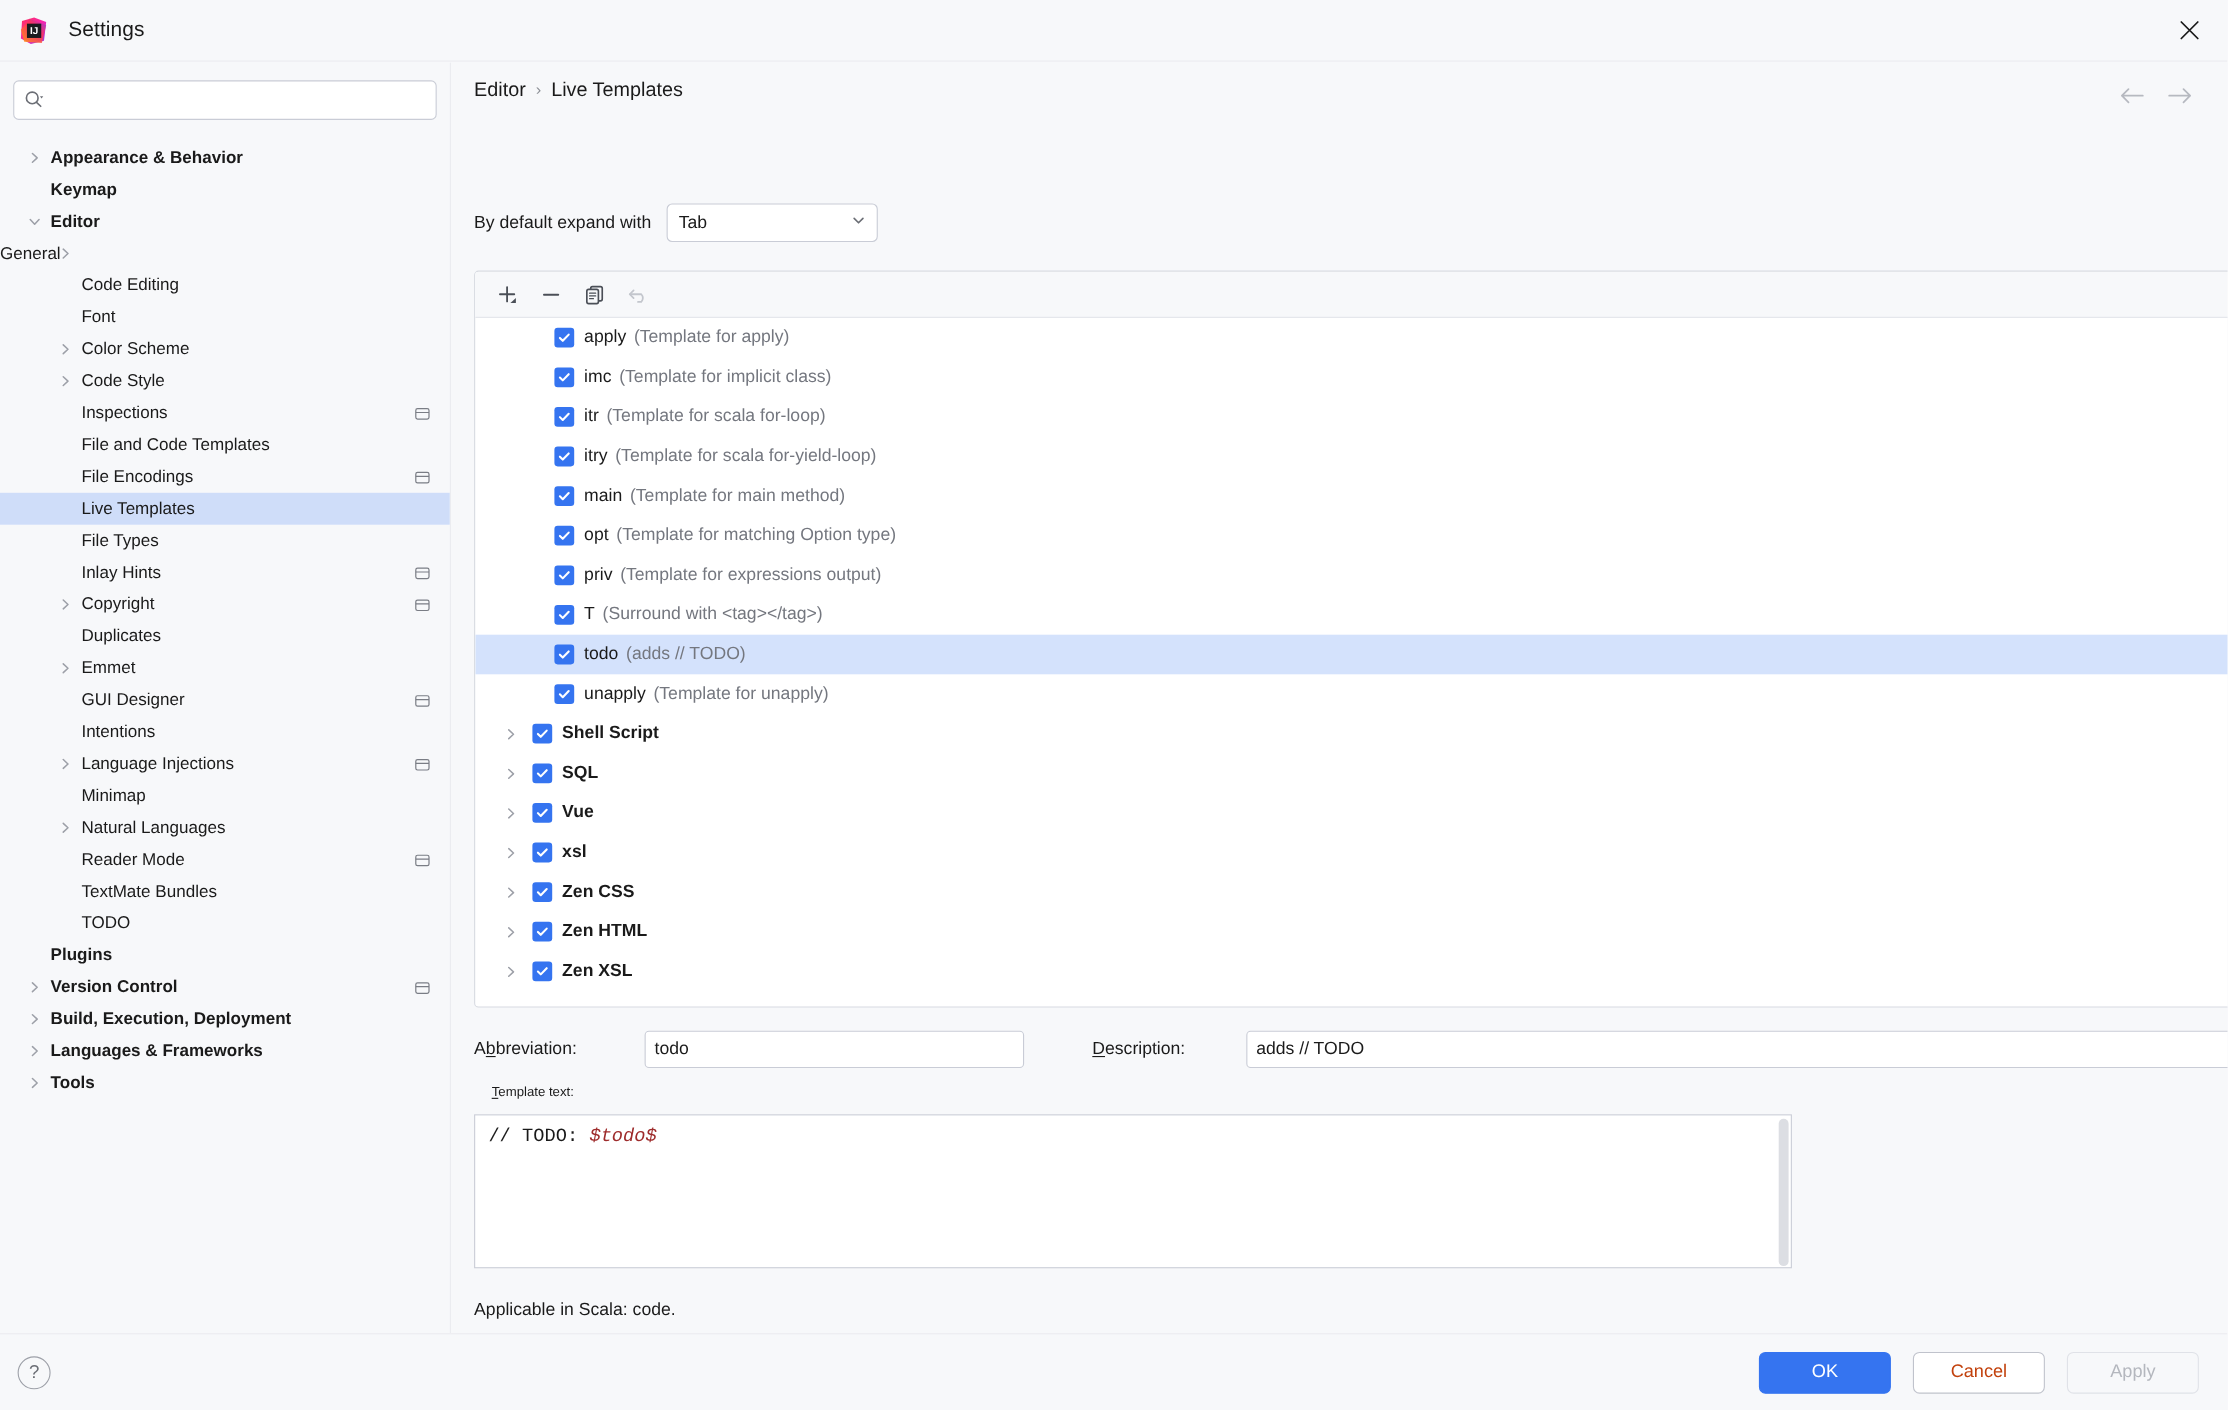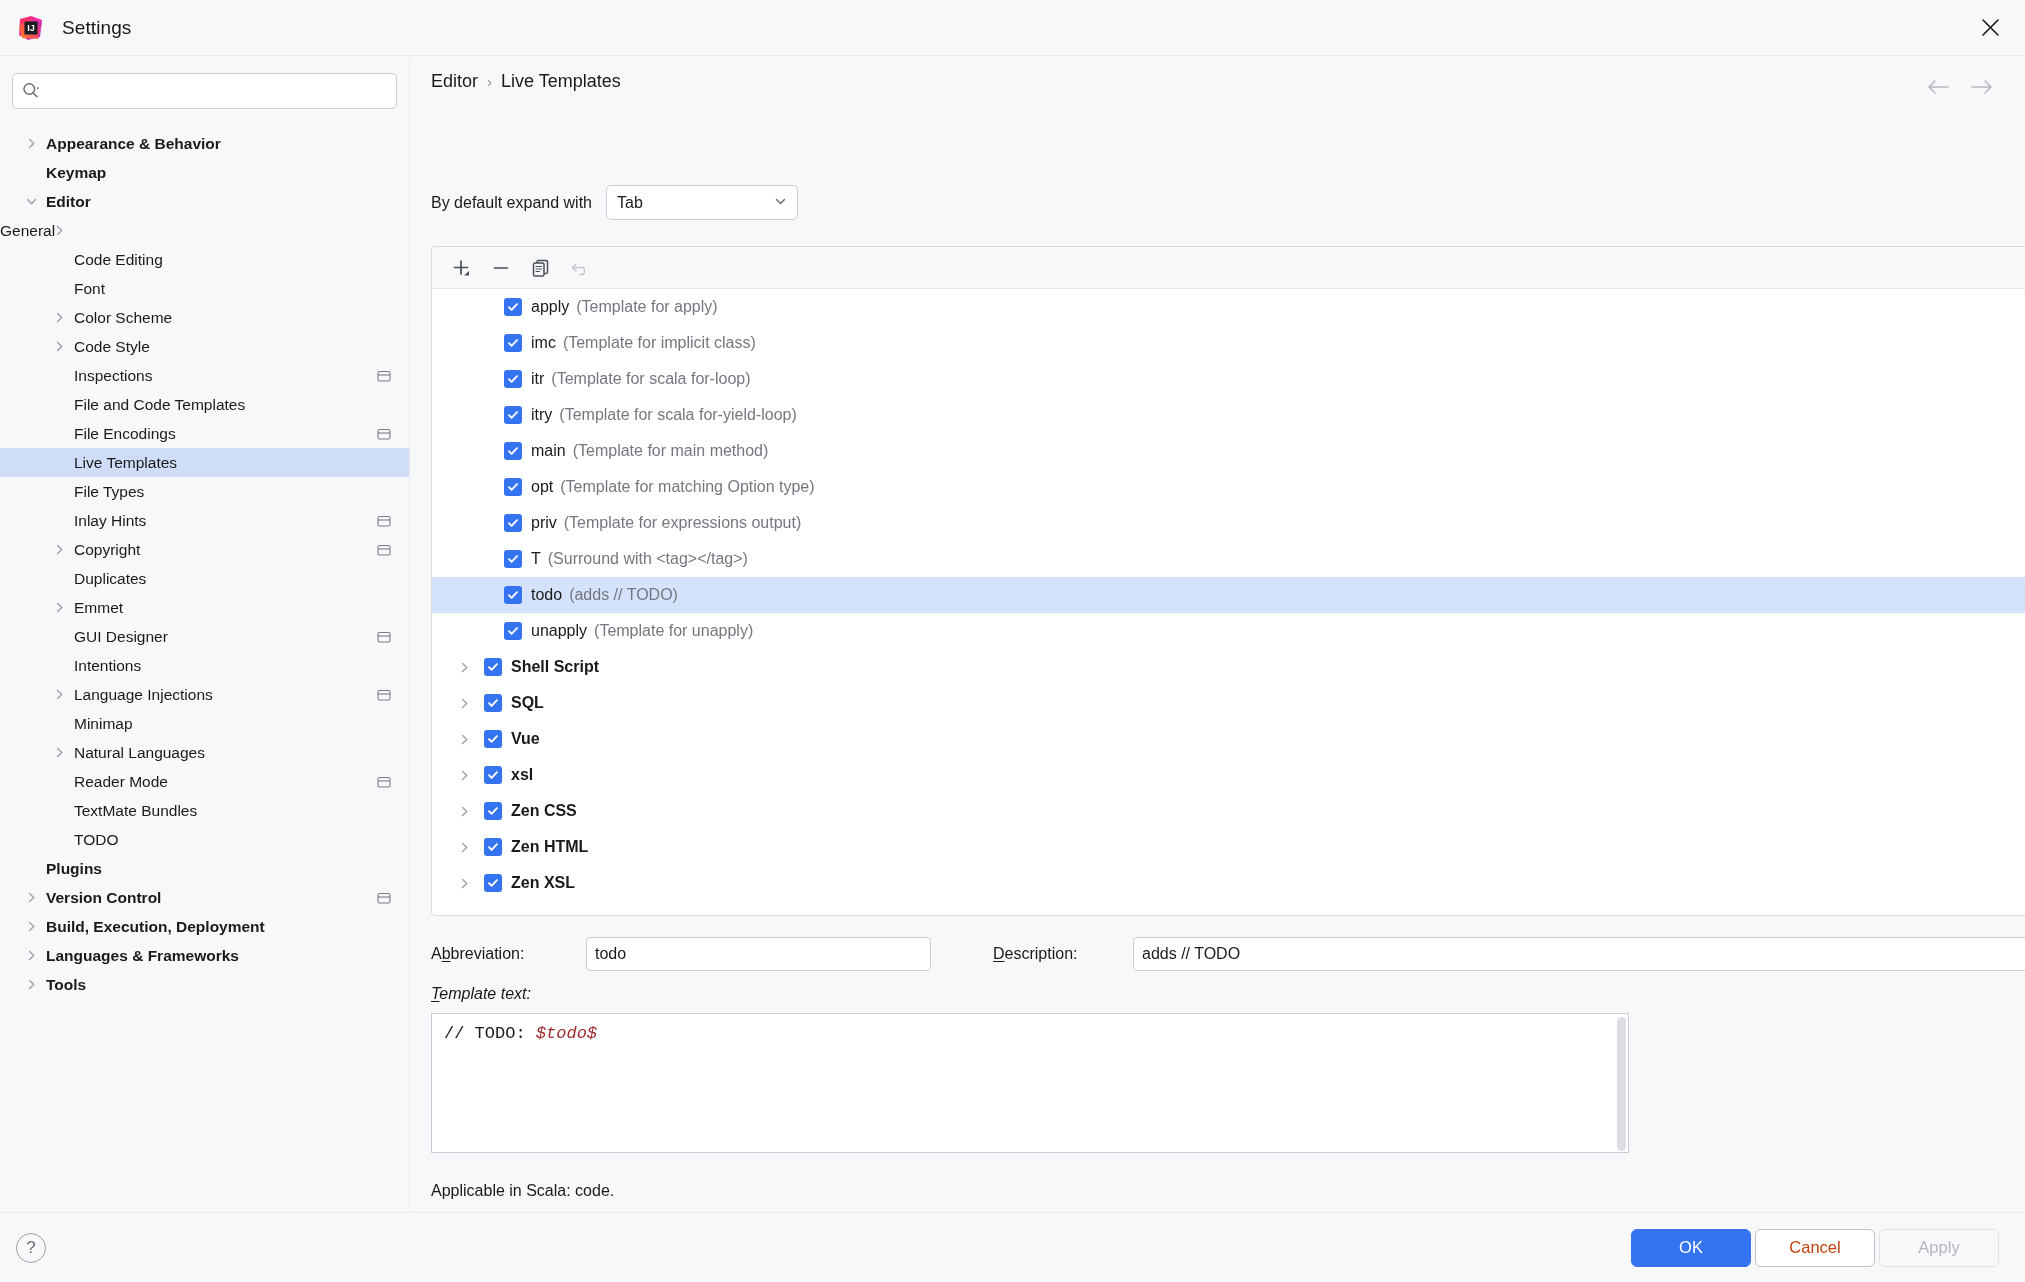--- a/index.html
+++ b/index.html
@@ -129,21 +129,21 @@
   .txtin {
     background: #FFFFFF; border: 1px solid #C9CCD6; border-radius: 4px;
     height: 34px; display: flex; align-items: center; padding: 0 8px;
     font-size: 16px; color: #1A1A1A; cursor: text;
   }
   #abbrev-input { position: absolute; left: 155px; top: 0; width: 345px; }
   #abbrev-label { position: absolute; left: 0; top: 8px; }
   #desc-label { position: absolute; left: 562px; top: 8px; }
   #desc-input { position: absolute; left: 702px; top: 0; width: 930px; }
 
-  #tmpl-label { position: absolute; left: 0; top: 48px; font-size: 16px; font-style: italic; }
+  #tmpl-label { position: absolute; left: 16px; top: 48px; font-size: 12px; }
   #tmpl-editor {
     position: absolute; left: 0; top: 76px; width: 1198px; height: 140px;
     background: #FFFFFF; border: 1px solid #C9CCD6; overflow: hidden;
   }
   #tmpl-editor .code {
     font-family: "Liberation Mono", monospace; font-size: 17px;
     padding: 10px 12px; white-space: pre; color: #1A1A1A;
   }
   #tmpl-editor .var { color: #9E2B2B; font-style: italic; }
   #tmpl-scroll {
@@ -163,21 +163,21 @@
     background: #F7F8FA; border-top: 1px solid #EBECF0;
   }
   #help-btn {
     position: absolute; left: 16px; top: 50%; transform: translateY(-50%);
     width: 30px; height: 30px; border: 1.5px solid #9DA0A8; border-radius: 50%;
     display: flex; align-items: center; justify-content: center;
     font-size: 17px; color: #6C6F76; cursor: pointer;
   }
   #btn-group {
     position: absolute; right: 26px; top: 50%; transform: translateY(-50%);
-    display: flex; gap: 4px;
+    display: flex; gap: 20px;
   }
   .dlgbtn {
     height: 38px; min-width: 120px; border-radius: 6px;
     display: flex; align-items: center; justify-content: center;
     font-size: 16.5px; cursor: pointer;
   }
   .dlgbtn.primary { background: #3574F0; color: #FFFFFF; border: 1px solid #3574F0; }
   .dlgbtn.normal { background: #FFFFFF; color: #c2410c; border: 1px solid #C0C3CC; }
   .dlgbtn.disabled { background: #F7F8FA; color: #B4B7BE; border: 1px solid #E0E2E8; cursor: default; }
 

